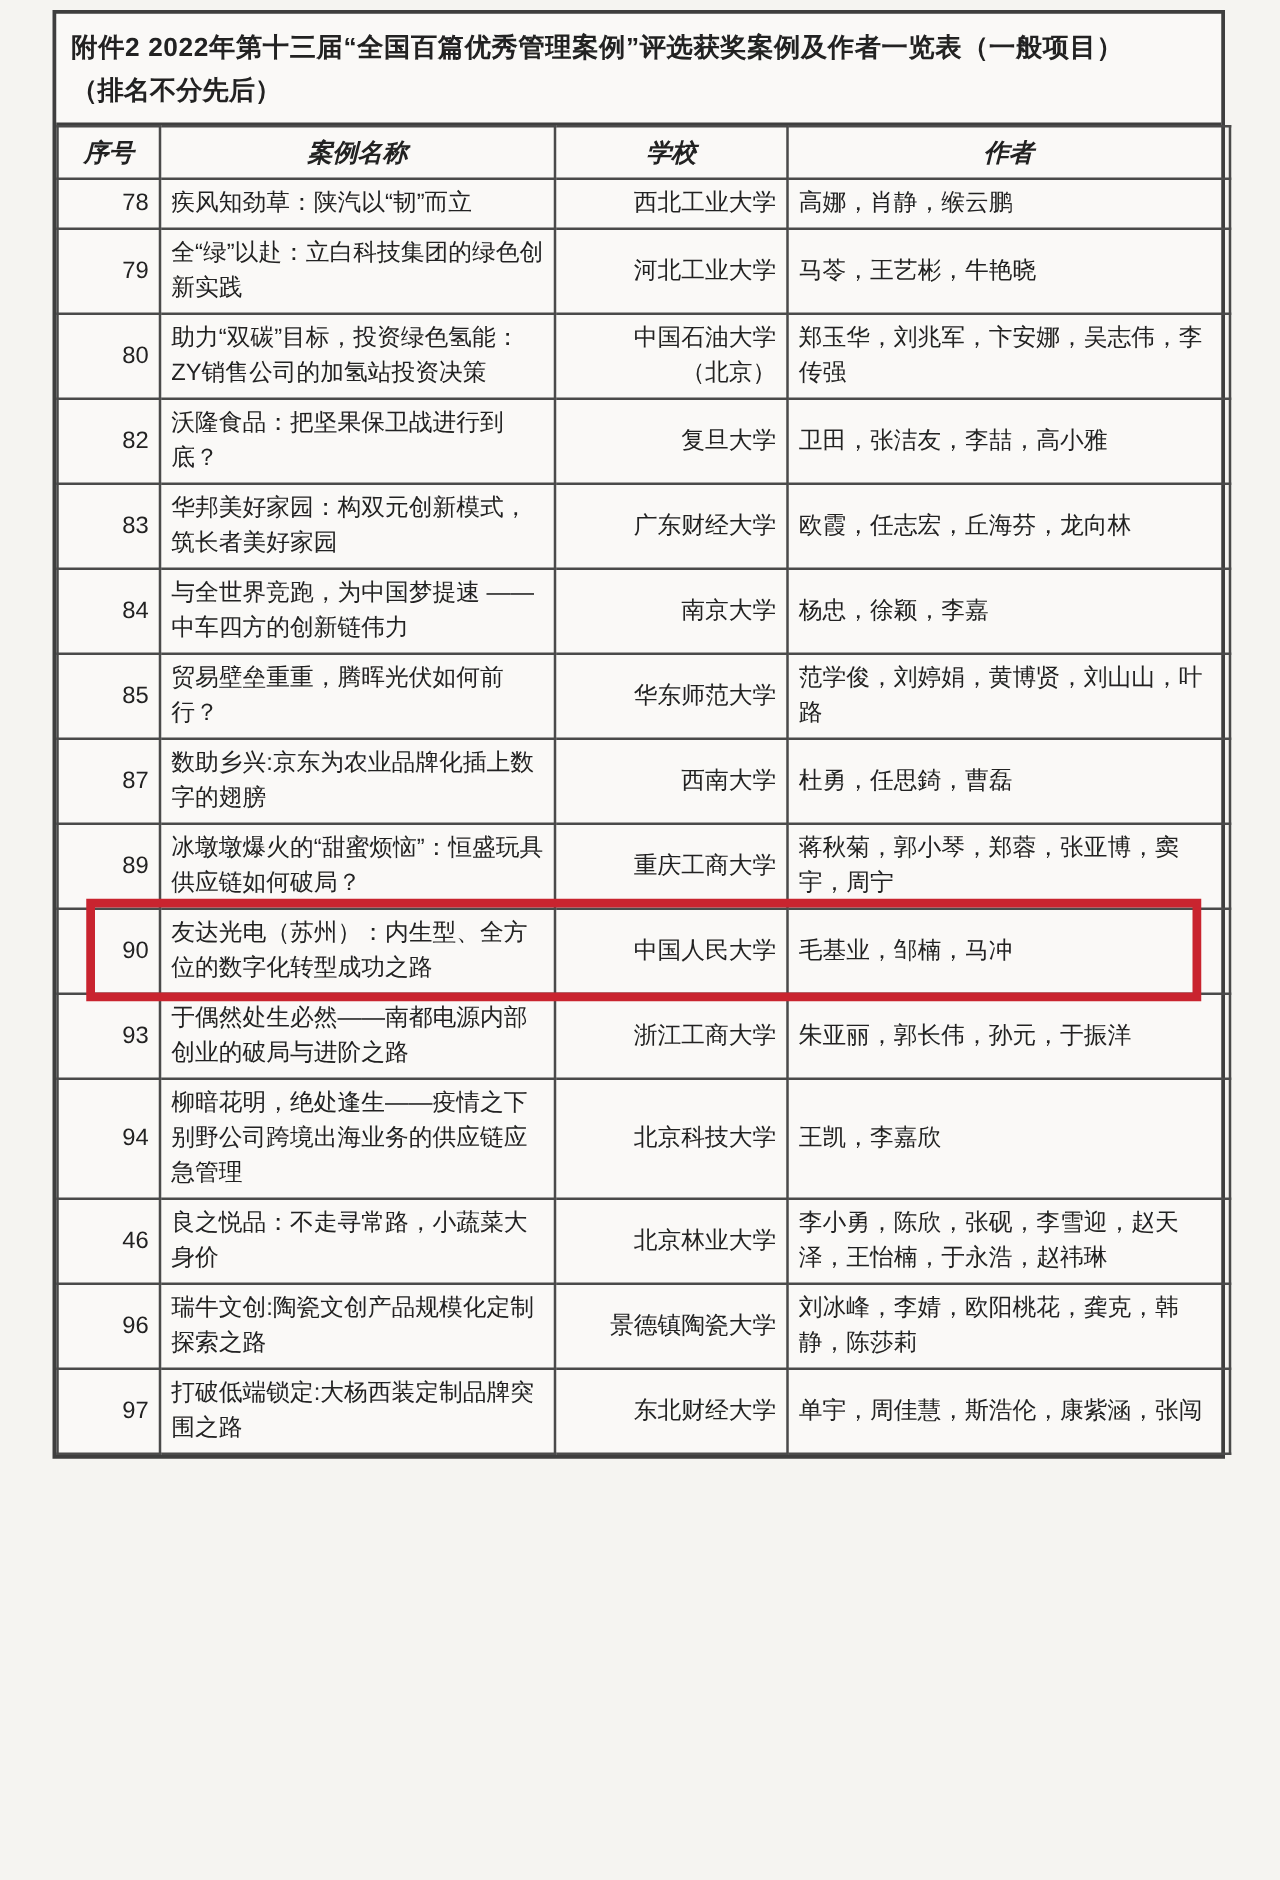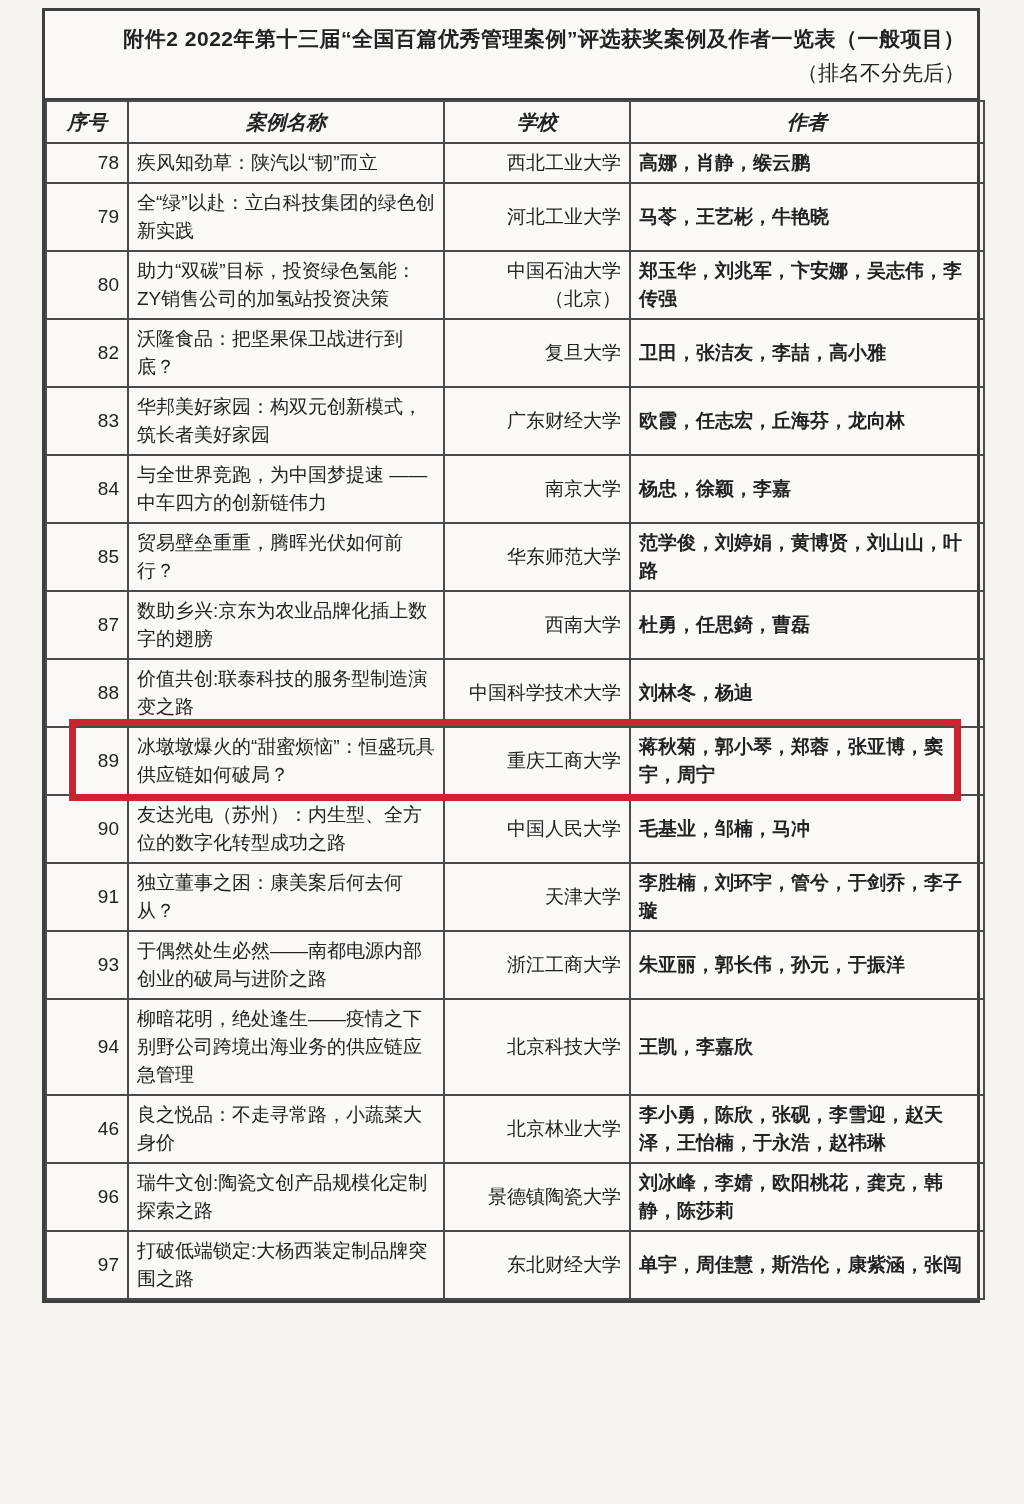--- a/index.html
+++ b/index.html
@@ -12,33 +12,33 @@
   }
   .sheet {
     position: absolute;
     left: 42px; top: 8px;
     width: 938px;
     background: #faf9f7;
     border: 3px solid #3e3e3e;
     box-sizing: border-box;
   }
   .title-block {
-    text-align: right;
+    text-align: left;
     padding: 10px 12px 8px 12px;
     border-bottom: 2px solid #3e3e3e;
   }
   .title-line1 {
     font-size: 21px;
     font-weight: bold;
     line-height: 35px;
     letter-spacing: 0.5px;
   }
   .title-line2 {
     font-size: 21px;
-    font-weight: normal;
+    font-weight: bold;
     line-height: 34px;
   }
   table.cases {
     width: 100%;
     border-collapse: collapse;
     table-layout: fixed;
   }
   table.cases th, table.cases td {
     border: 2px solid #4a4a4a;
     box-sizing: border-box;
@@ -70,21 +70,20 @@
     padding-left: 22px;
     padding-right: 10px;
   }
   td.cell-school {
     text-align: right;
     white-space: pre-line;
   }
   td.cell-auth {
     padding-left: 13px;
     padding-right: 8px;
-    font-weight: bold;
   }
   .hl-box {
     position: absolute;
     box-sizing: border-box;
     pointer-events: none;
   }
 </style>
 </head>
 <body>
 
@@ -154,44 +153,32 @@
     <td class="cell-school">华东师范大学</td>
     <td class="cell-auth">范学俊，刘婷娟，黄博贤，刘山山，叶路</td>
   </tr>
         <tr>
     <td class="cell-no">87</td>
     <td class="cell-case">数助乡兴:京东为农业品牌化插上数字的翅膀</td>
     <td class="cell-school">西南大学</td>
     <td class="cell-auth">杜勇，任思錡，曹磊</td>
   </tr>
         <tr>
-    <td class="cell-no">88</td>
-    <td class="cell-case">价值共创:联泰科技的服务型制造演变之路</td>
-    <td class="cell-school">中国科学技术大学</td>
-    <td class="cell-auth">刘林冬，杨迪</td>
-  </tr>
-        <tr>
     <td class="cell-no">89</td>
     <td class="cell-case">冰墩墩爆火的“甜蜜烦恼”：恒盛玩具供应链如何破局？</td>
     <td class="cell-school">重庆工商大学</td>
     <td class="cell-auth">蒋秋菊，郭小琴，郑蓉，张亚博，窦宇，周宁</td>
   </tr>
         <tr>
     <td class="cell-no">90</td>
     <td class="cell-case">友达光电（苏州）：内生型、全方位的数字化转型成功之路</td>
     <td class="cell-school">中国人民大学</td>
     <td class="cell-auth">毛基业，邹楠，马冲</td>
   </tr>
         <tr>
-    <td class="cell-no">91</td>
-    <td class="cell-case">独立董事之困：康美案后何去何从？</td>
-    <td class="cell-school">天津大学</td>
-    <td class="cell-auth">李胜楠，刘环宇，管兮，于剑乔，李子璇</td>
-  </tr>
-        <tr>
     <td class="cell-no">93</td>
     <td class="cell-case">于偶然处生必然——南都电源内部创业的破局与进阶之路</td>
     <td class="cell-school">浙江工商大学</td>
     <td class="cell-auth">朱亚丽，郭长伟，孙元，于振洋</td>
   </tr>
         <tr>
     <td class="cell-no">94</td>
     <td class="cell-case">柳暗花明，绝处逢生——疫情之下别野公司跨境出海业务的供应链应急管理</td>
     <td class="cell-school">北京科技大学</td>
     <td class="cell-auth">王凯，李嘉欣</td>

